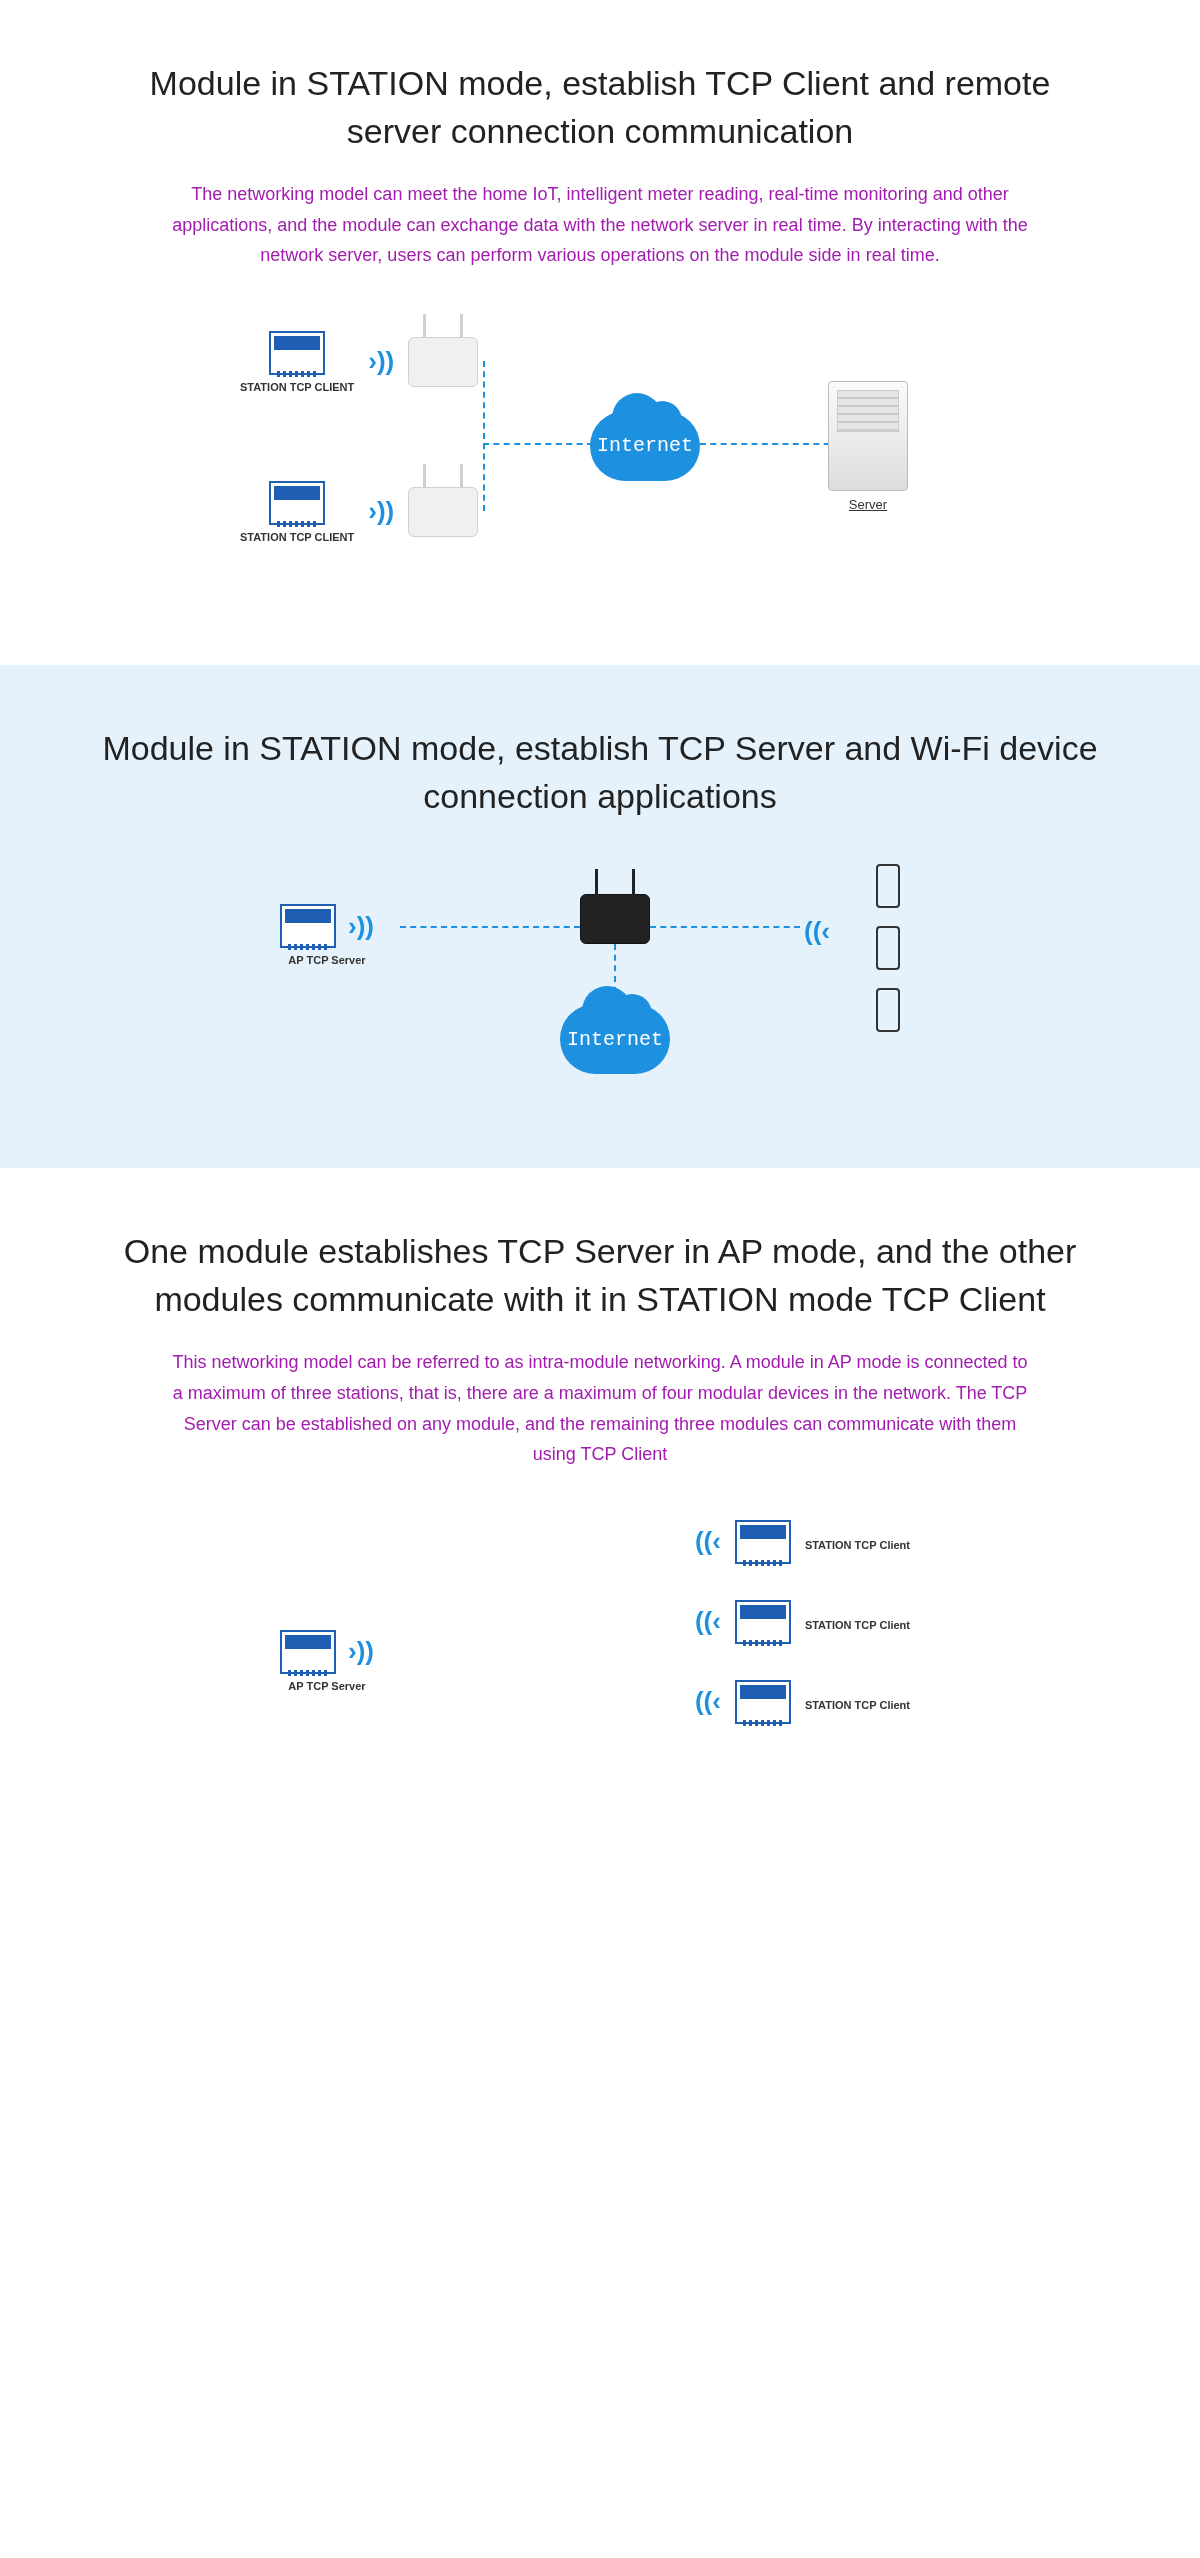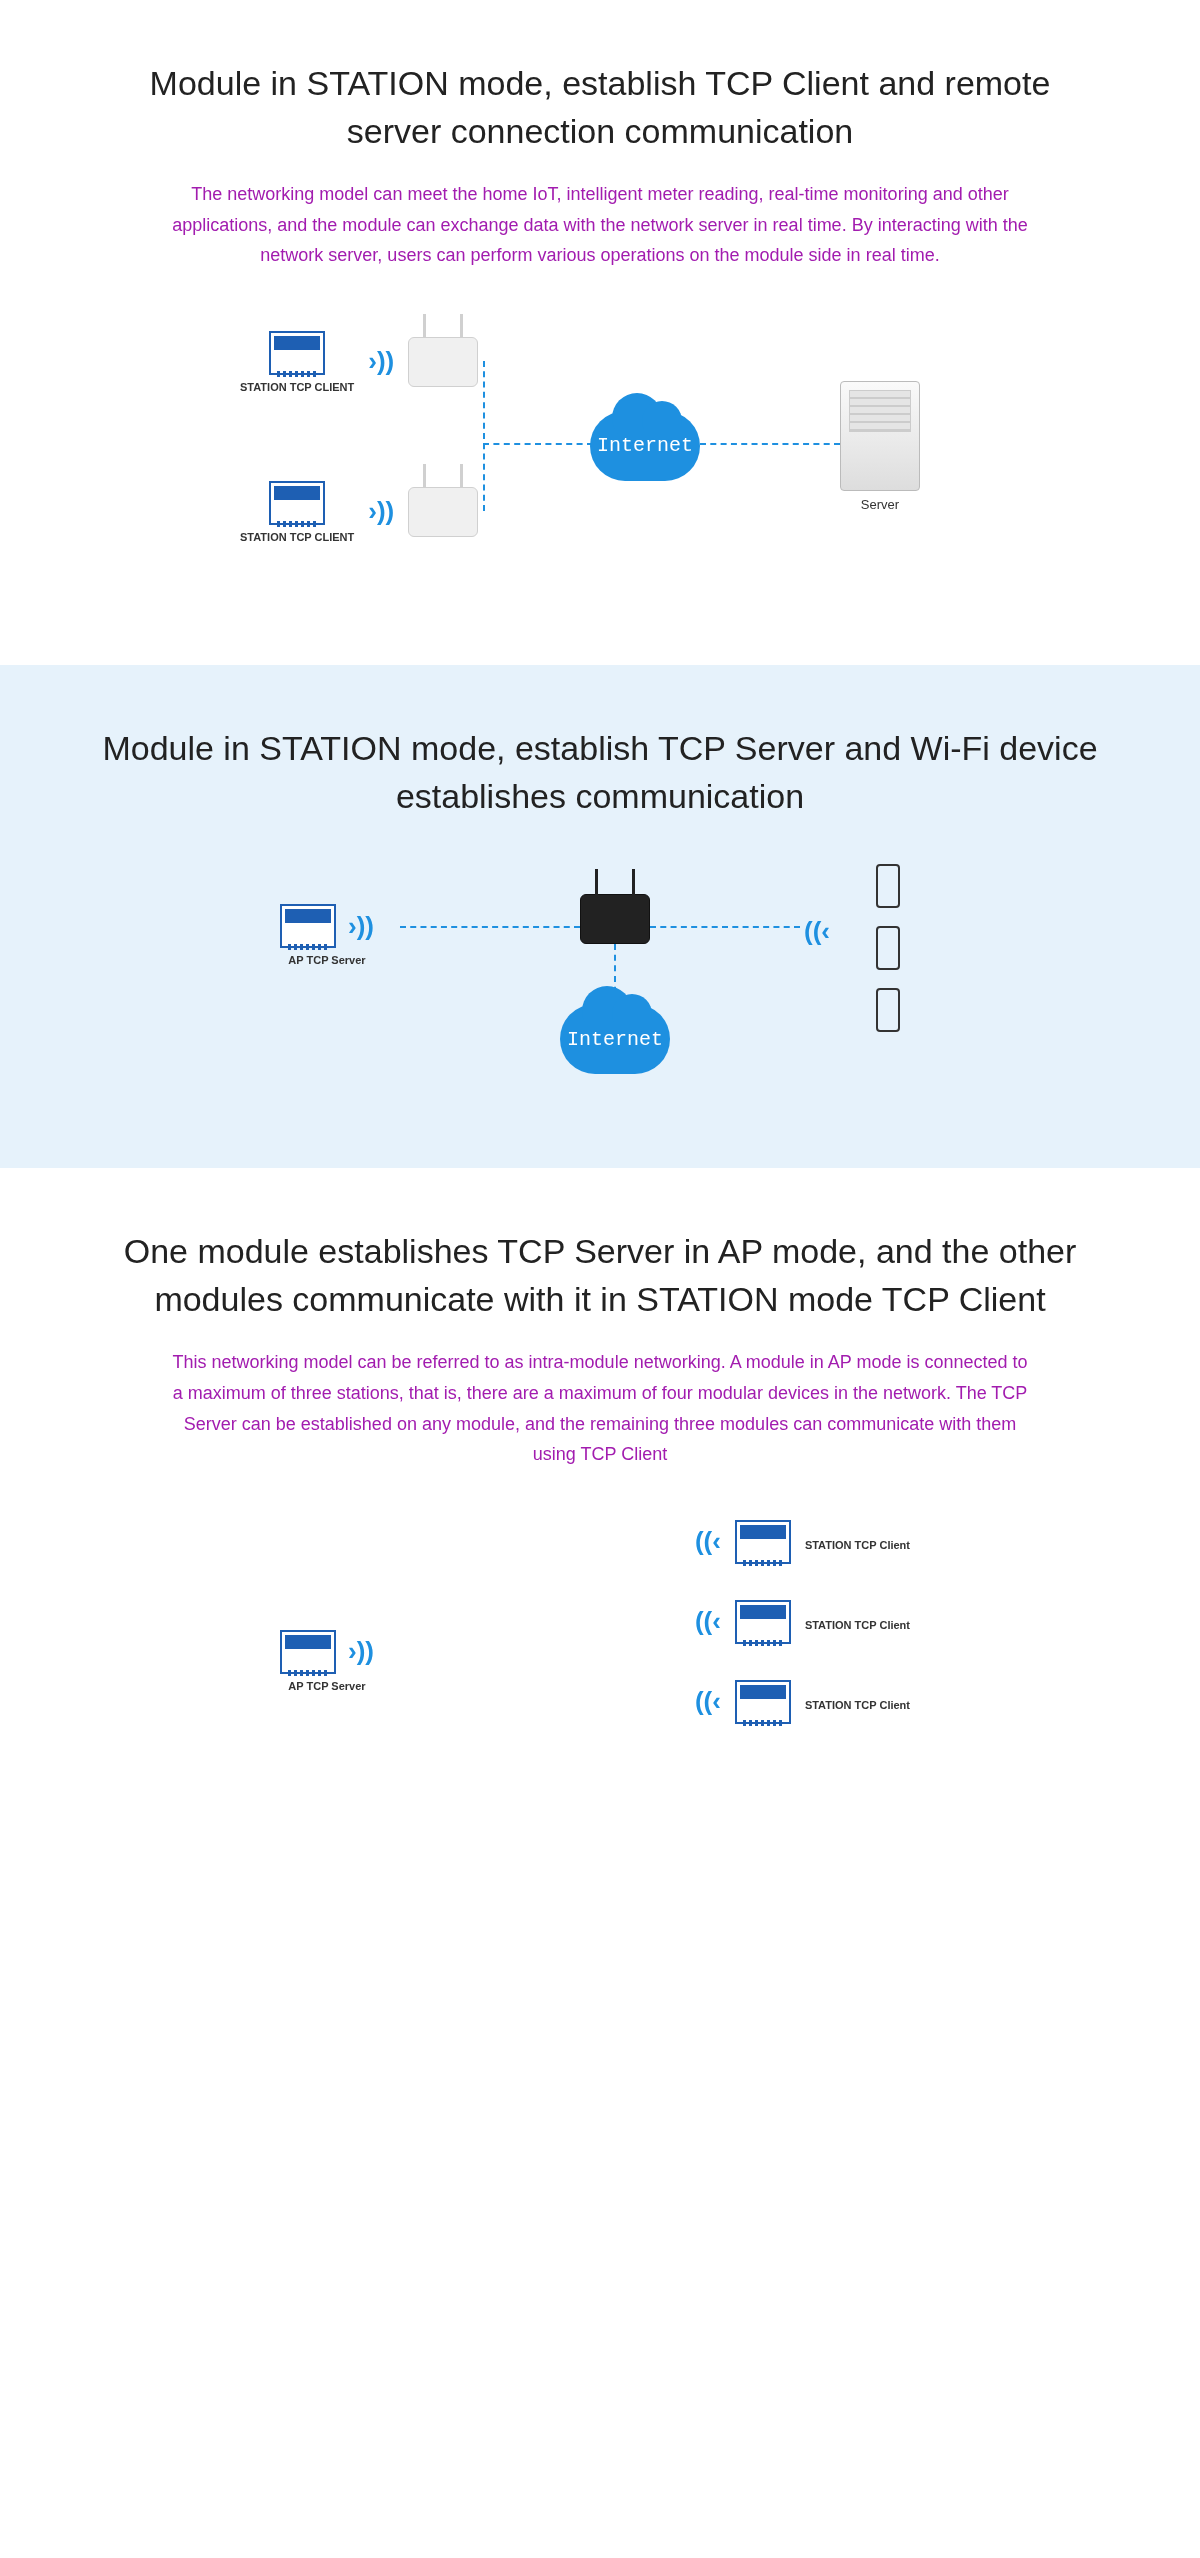--- a/index.html
+++ b/index.html
@@ -49,21 +49,21 @@
     background: repeating-linear-gradient(#e5e5e5 0 6px, #ccc 6px 8px); border:1px solid #ccc; }
   .label-sm { font-size: 11px; font-weight:700; color:#333; margin-top:6px; }
   .phone { width:24px; height:44px; border:2px solid #333; border-radius:4px; }
   .dline-h { border-top: 2px dashed #1e90e0; position:absolute; }
   .dline-v { border-left: 2px dashed #1e90e0; position:absolute; }
 
   
   .d1 .row1 { position:absolute; top:10px; left:0; display:flex; align-items:center; gap:14px; }
   .d1 .row2 { position:absolute; top:160px; left:0; display:flex; align-items:center; gap:14px; }
   .d1 .cloud { position:absolute; top:90px; left:350px; }
-  .d1 .srv { position:absolute; top:60px; right:40px; text-align:center; }
+  .d1 .srv { position:absolute; top:60px; right:52px; text-align:center;text-decoration:underline; }
 
   
   .d2 { width:720px; height:260px; }
   .d2 .mod { position:absolute; top:60px; left:40px; text-align:center; }
   .d2 .rtr { position:absolute; top:50px; left:340px; }
   .d2 .cld { position:absolute; top:160px; left:320px; }
   .d2 .phones { position:absolute; top:20px; right:60px; display:flex; flex-direction:column; gap:18px; }
   .d2 .wifi-left { position:absolute; top:72px; right:130px; color:#1e90e0; font-size:26px; font-weight:bold; }
 
   
@@ -106,21 +106,21 @@
       </div>
     <div class="dline-h" style="left:460px; top:122px; width:140px;"></div>
     <div class="srv">
       <div class="server"></div>
       <div class="label-sm" style="font-weight:400;font-size:13px">Server</div>
     </div>
   </div>
 </div>
 
 <div class="section blue-bg">
-  <h2>Module in STATION mode, establish TCP Server and Wi-Fi device establishes communication</h2>
+  <h2>Module in STATION mode, establish TCP Server and Wi-Fi device connection applications</h2>
 
   <div class="diagram d2">
     <div class="mod">
       <div style="display:flex;align-items:center;gap:12px;">
         <div class="module-chip"></div>
         <span class="wifi-sig">›))</span>
       </div>
       <div class="label-sm">AP TCP Server</div>
     </div>
     <div class="dline-h" style="left:160px; top:82px; width:180px;"></div>

